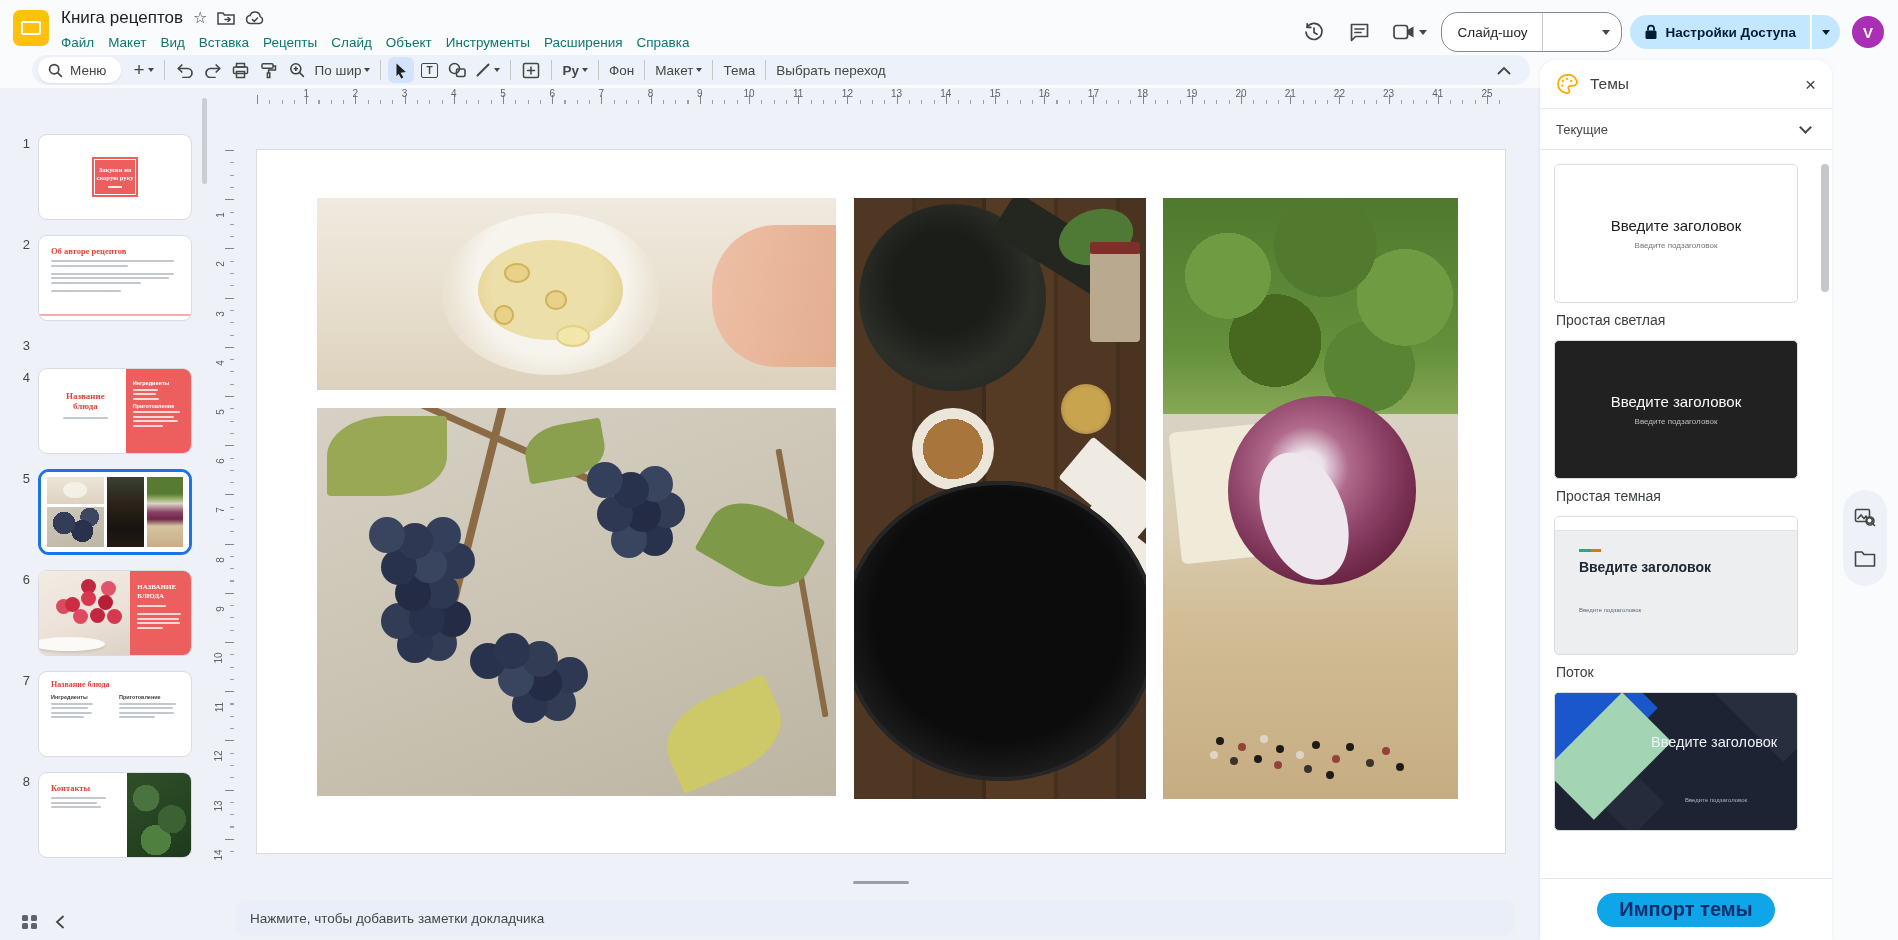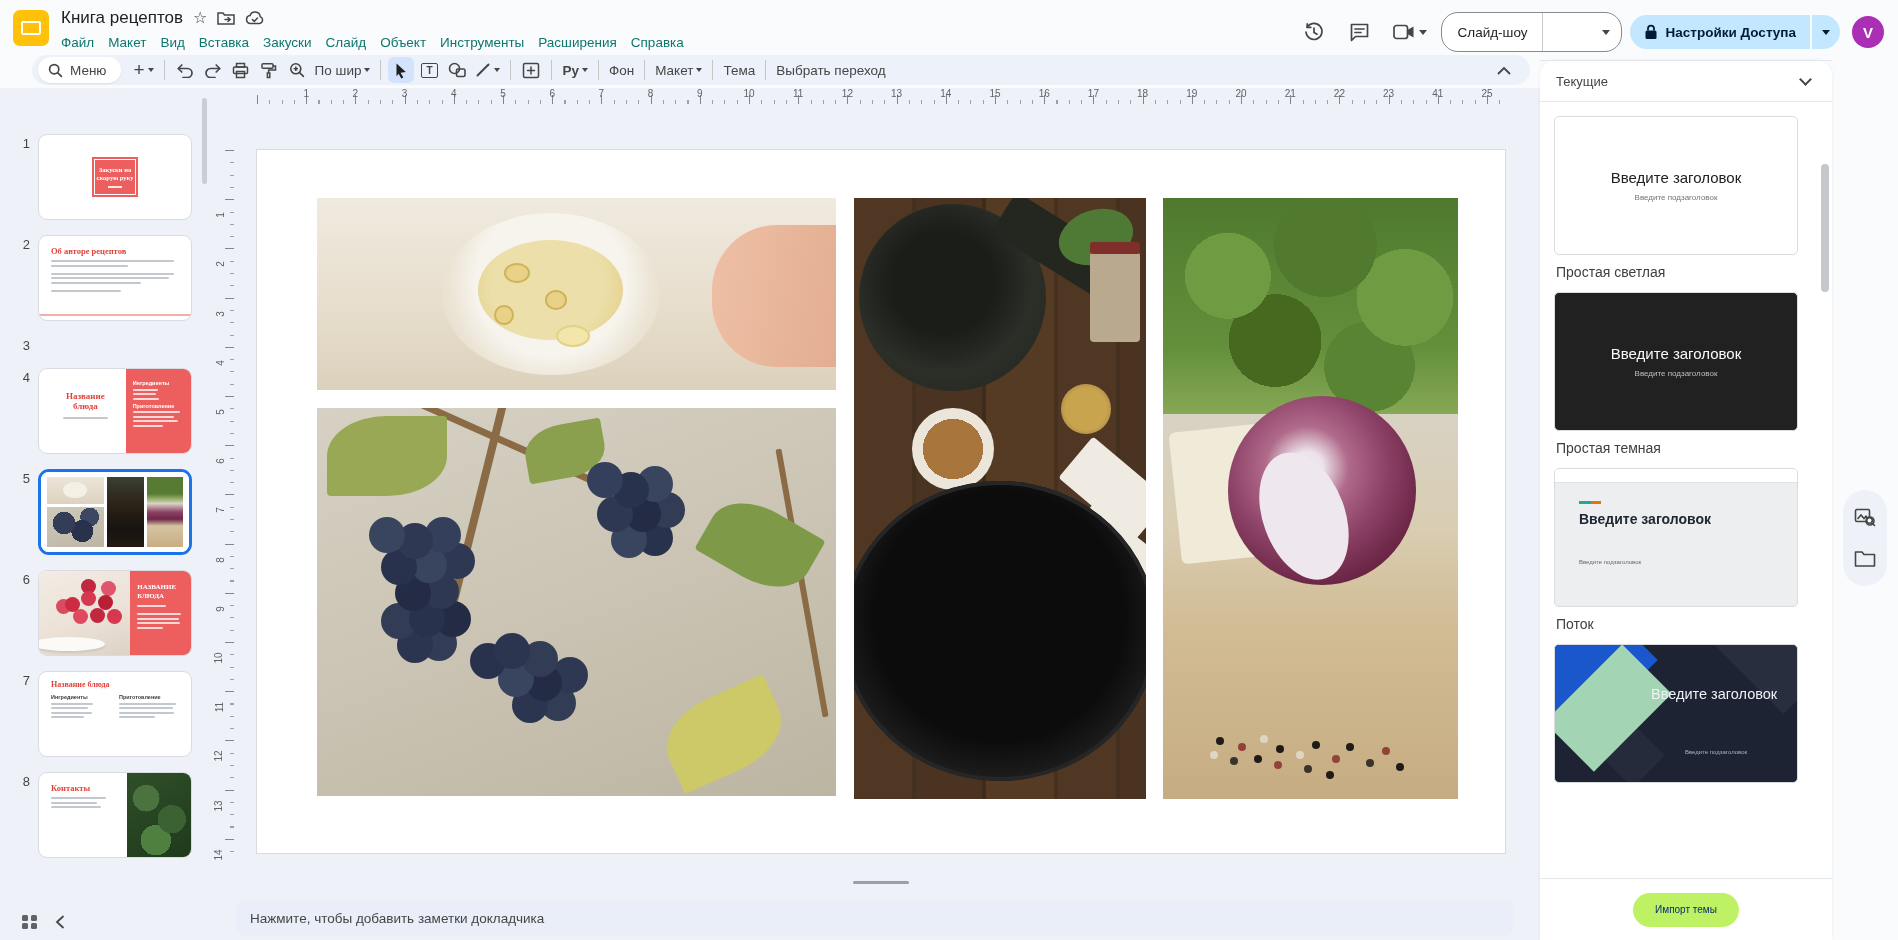--- a/index.html
+++ b/index.html
@@ -186,21 +186,21 @@
   .stream-title { position:absolute; left:24px; top:42px; font-size:14px; font-weight:bold; color:#202833; }
   .stream-sub { position:absolute; left:24px; top:90px; font-size:6px; color:#5f6a76; }
   .theme-card.focus { background:#1d2333; }
   .focus-blue { position:absolute; left:-30px; top:-40px; width:110px; height:110px; background:#1a56cc; transform:rotate(45deg); }
   .focus-green { position:absolute; left:18px; top:8px; width:70px; height:110px; background:#a3d5b5; transform:rotate(45deg); }
   .focus-band { position:absolute; left:-60px; top:40px; width:180px; height:46px; background:rgba(255,255,255,.04); transform:rotate(45deg); }
   .focus-band2 { position:absolute; right:-40px; top:-60px; width:220px; height:60px; background:rgba(255,255,255,.05); transform:rotate(45deg); }
   .focus-title { position:absolute; left:96px; top:40px; font-size:14.5px; color:#eef1f5; line-height:1.35; }
   .focus-sub { position:absolute; left:130px; top:104px; font-size:6px; color:#aab2c0; }
   .tp-footer { position:absolute; bottom:0; left:0; width:100%; height:62px; border-top:1px solid #e4e7eb; display:flex; align-items:center; justify-content:center; background:#fff; border-radius:0; }
-  .import-btn { height:34px; padding:0 22px; border-radius:17px; background:#bef264; color:#062e6f; font-size:10px; font-weight:normal; display:flex; align-items:center; cursor:pointer; }
+  .import-btn { height:34px; padding:0 22px; border-radius:17px; background:#0ea5e9; color:#062e6f; font-size:20px; font-weight:bold; display:flex; align-items:center; cursor:pointer; }
   .tp-scrollbar { position:absolute; right:3px; top:104px; width:8px; height:128px; background:#c4c7cc; border-radius:4px; }
 
   
   .right-rail { position:absolute; top:54px; right:0; width:66px; bottom:0; background:#f9fbfd; }
   .rail-pill { position:absolute; top:436px; left:11px; width:44px; height:96px; background:#eef2f8; border-radius:22px; display:flex; flex-direction:column; align-items:center; justify-content:center; gap:22px; color:#444746; }
   .rail-pill > div { cursor:pointer; display:flex; }
 </style>
 </head>
 <body>
 
@@ -224,21 +224,21 @@
               <path d="M5.5 13.5 a4 4 0 0 1 -.4-7.97 A5.2 5.2 0 0 1 15.2 6.6 A3.6 3.6 0 0 1 14.6 13.5 z"></path>
               <path d="M7.5 9.6 l1.8 1.8 3.2-3.4" stroke-linecap="round"></path>
             </svg>
         </span>
       </div>
       <nav class="menubar">
         <span>Файл</span>
         <span>Макет</span>
         <span>Вид</span>
         <span>Вставка</span>
-        <span>Закуски</span>
+        <span>Рецепты</span>
         <span>Слайд</span>
         <span>Объект</span>
         <span>Инструменты</span>
         <span>Расширения</span>
         <span>Справка</span>
       </nav>
     </div>
   </div>
   <div class="topbar-right">
     <div class="tb-iconbtn">
@@ -633,20 +633,31 @@
     </div>
   </div>
 
   <div class="canvas-divider"></div>
   <div class="notes-bar">
     <span>Нажмите, чтобы добавить заметки докладчика</span>
   </div>
 </main>
 
 <aside class="themes-panel">
+  <div class="tp-header">
+    <svg width="22" height="22" viewBox="0 0 22 22" fill="none" stroke="#f9ab00" stroke-width="1.8">
+      <path d="M11 2 a9 9 0 1 0 0 18 c1.6 0 2.4-1 2.4-2.1 0-1.4-1.1-1.9-1.1-3 0-1.2 1-2 2.3-2 H17 a3.9 3.9 0 0 0 3-6.4 A9 9 0 0 0 11 2 z"></path>
+      <circle cx="6.8" cy="8" r="1.15" fill="#f9ab00" stroke="none"></circle>
+        <circle cx="11" cy="5.8" r="1.15" fill="#f9ab00" stroke="none"></circle>
+        <circle cx="15.2" cy="8" r="1.15" fill="#f9ab00" stroke="none"></circle>
+        <circle cx="6.4" cy="12.6" r="1.15" fill="#f9ab00" stroke="none"></circle>
+    </svg>
+    <span class="tp-title">Темы</span>
+    <span class="tp-close">×</span>
+  </div>
   <div class="tp-section">
     <span class="tp-section-label">Текущие</span>
     <span class="chev-down"></span>
   </div>
   <div class="tp-body">
 
     <div class="theme-card light">
       <div class="tc-center">
         <div class="tc-title-lg">Введите заголовок</div>
         <div class="tc-sub-sm">Введите подзаголовок</div>

